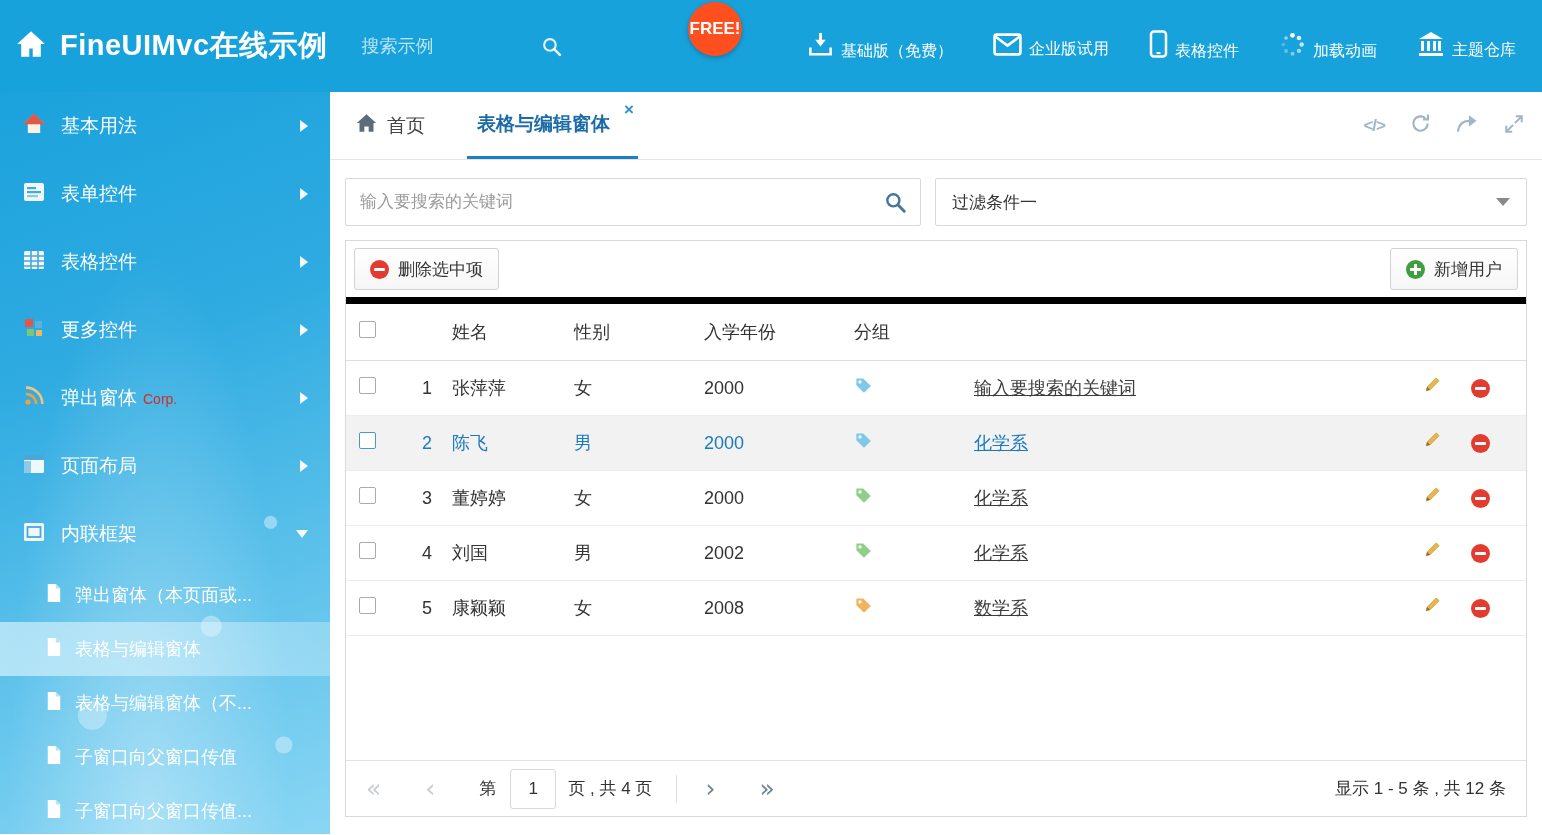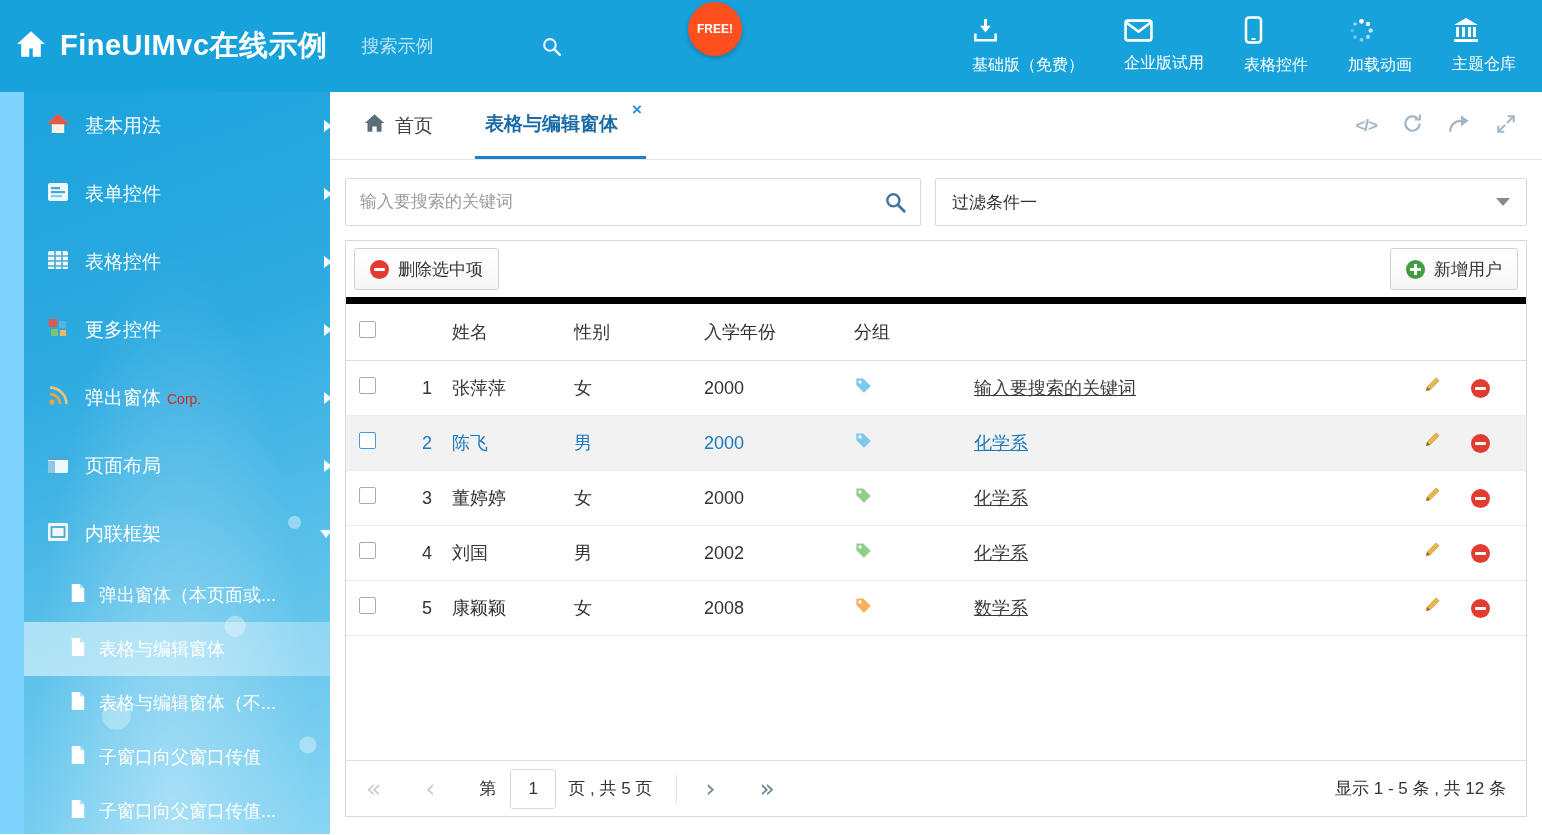--- a/index.html
+++ b/index.html
@@ -8,48 +8,48 @@
   [data-interactable="true"] { cursor:pointer; }
 
   
   .app-header { position:absolute; top:0; left:0; width:100%; height:92px; background:#18a2dc;
     display:flex; align-items:center; padding:0 26px 0 16px; color:#fff; z-index:5; }
   .brand { display:flex; align-items:center; gap:14px; }
   .brand h1 { font-size:29px; font-weight:bold; letter-spacing:0.5px; }
   .header-search { display:flex; align-items:center; justify-content:space-between; width:200px; margin-left:34px;
     color:rgba(255,255,255,.72); font-size:18px; }
   .header-nav { margin-left:auto; display:flex; align-items:center; gap:40px; }
-  .nav-item { display:flex; flex-direction:column; align-items:flex-start; gap:7px; font-size:16px; white-space:nowrap; }
+  .nav-item { display:flex; flex-direction:row; align-items:flex-end; gap:7px; font-size:16px; white-space:nowrap; }
   .free-badge { position:absolute; left:688px; top:2px; width:54px; height:54px; border-radius:50%;
-    background:#ff4f1f; color:#fff; font-weight:bold; font-size:12px; display:flex; align-items:center;
+    background:#ff4f1f; color:#fff; font-weight:bold; font-size:17px; display:flex; align-items:center;
     justify-content:center; box-shadow:0 2px 5px rgba(0,0,0,.25); z-index:6; }
   .user { display:flex; align-items:center; gap:12px; font-size:19px; }
   .avatar { width:54px; height:54px; border-radius:50%; background:#fff; overflow:hidden; flex:0 0 auto; }
   .caret-down-w { width:0; height:0; border-left:6px solid transparent; border-right:6px solid transparent; border-top:7px solid #fff; }
 
   
   .sidebar { position:absolute; top:92px; left:0; width:330px; bottom:0; color:#fff; overflow:hidden;
     background:
       radial-gradient(circle at 82% 58%, rgba(255,255,255,.40) 0 6px, rgba(255,255,255,0) 7px),
       radial-gradient(circle at 64% 72%, rgba(255,255,255,.35) 0 10px, rgba(255,255,255,0) 11px),
       radial-gradient(circle at 28% 84%, rgba(255,255,255,.30) 0 14px, rgba(255,255,255,0) 15px),
       radial-gradient(circle at 86% 88%, rgba(255,255,255,.35) 0 8px, rgba(255,255,255,0) 9px),
       radial-gradient(ellipse at 45% 100%, rgba(255,255,255,.35), rgba(255,255,255,0) 55%),
-      linear-gradient(160deg,#1ba2dc 0%, #2fabe1 35%, #59c0ea 65%, #8ad6f4 100%); margin-left: 24px; }
+      linear-gradient(160deg,#1ba2dc 0%, #2fabe1 35%, #59c0ea 65%, #8ad6f4 100%); }
   .side-item { height:68px; display:flex; align-items:center; padding:0 22px; font-size:19px; gap:15px; }
   .side-item .grow { flex:1; display:flex; align-items:baseline; gap:6px; }
   .chev-right { width:0; height:0; border-left:8px solid rgba(255,255,255,.95); border-top:6px solid transparent; border-bottom:6px solid transparent; }
   .chev-down { width:0; height:0; border-top:8px solid rgba(255,255,255,.95); border-left:6px solid transparent; border-right:6px solid transparent; }
   .corp-badge { color:#d92b1f; font-size:14px; }
   .sub-item { height:54px; display:flex; align-items:center; padding-left:46px; gap:13px; font-size:18px; }
   .sub-item.active { background:linear-gradient(90deg, rgba(236,250,255,.60), rgba(236,250,255,.30)); }
 
   
   .main { position:absolute; left:330px; top:92px; right:0; bottom:0; background:#fff; }
-  .tabbar { height:68px; border-bottom:1px solid #e4e4e4; display:flex; align-items:stretch; padding:0 26px; }
+  .tabbar { height:68px; border-bottom:1px solid #e4e4e4; display:flex; align-items:stretch; padding:0 18px; }
   .tab { display:flex; align-items:center; gap:10px; font-size:19px; color:#444; padding:0 8px; margin-right:34px; position:relative; }
   .tab.active { color:#1b6ba6; font-weight:bold; border-bottom:3px solid #1a82c4; padding:0 28px 0 10px; }
   .tab-close { position:absolute; top:9px; right:4px; color:#2a8fd0; font-size:17px; font-weight:bold; line-height:1; }
   .tab-actions { margin-left:auto; display:flex; align-items:center; gap:25px; color:#9fb6c6; }
   .code-icon { font-size:17px; font-weight:bold; letter-spacing:-1px; }
 
   .filter-row { display:flex; gap:14px; margin:18px 15px 14px; }
   .search-box { flex:0 0 576px; height:48px; border:1px solid #d9d9d9; border-radius:2px; display:flex;
     align-items:center; padding:12px 14px; gap:10px; }
   .search-box input { flex:1; border:none; outline:none; font-size:17px; color:#555; font-family:inherit; }
@@ -477,21 +477,21 @@
         </div>
       </div>
 
       <div class="table-spacer" data-interactable="false"></div>
 
       <div class="pgbar" data-interactable="false">
         <span class="pg-ctrl disabled" data-interactable="true">«</span>
         <span class="pg-ctrl disabled" data-interactable="true">‹</span>
         <span class="pg-label" data-interactable="false">第</span>
         <input class="page-input" data-interactable="true" value="1" style="">
-        <span class="pg-total" data-interactable="false">页 , 共 5 页</span>
+        <span class="pg-total" data-interactable="false">页 , 共 4 页</span>
         <span class="pg-divider" data-interactable="false"></span>
         <span class="pg-ctrl enabled" data-interactable="true">›</span>
         <span class="pg-ctrl enabled" data-interactable="true">»</span>
         <span class="pg-summary" data-interactable="false">显示 1 - 5 条 , 共 12 条</span>
       </div>
     </div>
   </main>
 </div>
 
 </body></html>

